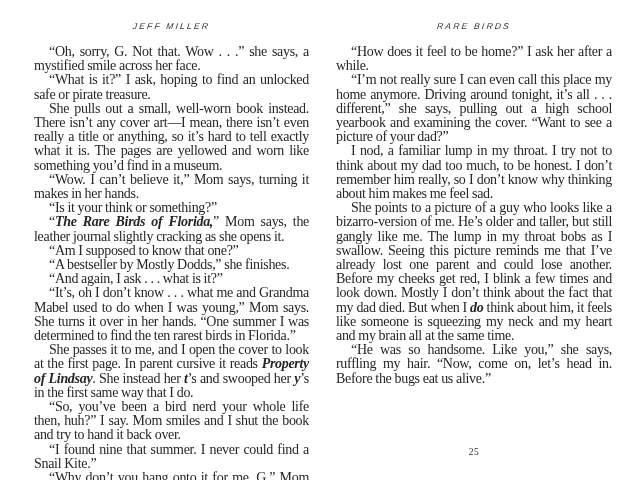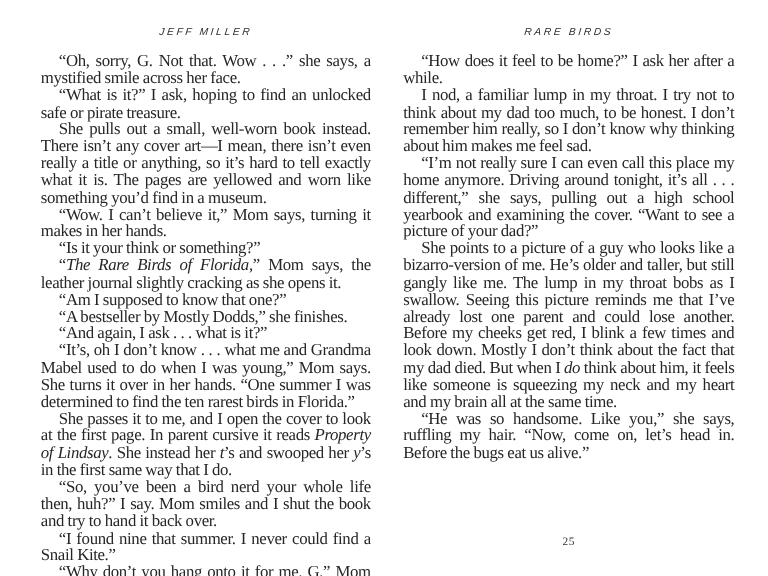--- a/index.html
+++ b/index.html
@@ -37,21 +37,21 @@
   }
   .body-text p {
     margin: 0;
     text-indent: 15px;
     text-align: justify;
     font-size: 14px;
     line-height: 14.2px;
     letter-spacing: -0.3px;
     word-spacing: -0.2px;
   }
-  .body-text p em { font-style: italic; }
+  .body-text p em { font-style: italic; font-weight: bold; }
   .folio {
     position: absolute;
     top: 426px;
     left: 0;
     width: 100%;
     text-align: center;
     font-size: 9.5px;
     letter-spacing: 0.5px;
     color: #333333;
   }
@@ -78,21 +78,21 @@
         <p><span>“So, you’ve been a bird nerd your whole life then, huh?” I say. Mom smiles and I shut the book and try to hand it back over.</span></p>
         <p><span>“I found nine that summer. I never could find a Snail Kite.”</span></p>
         <p><span>“Why don’t you hang onto it for me, G,” Mom says, reaching over to squeeze my hand. She returns to her pile of boxes as a gentle rain begins to fall outside.</span></p>
       </div>
   </section>
 
   <section class="page page-right">
     <div class="running-head">RARE BIRDS</div>
     <div class="body-text">
         <p><span>“How does it feel to be home?” I ask her after a while.</span></p>
+        <p><span>“I’m not really sure I can even call this place my home anymore. Driving around tonight, it’s all . . . different,” she says, pulling out a high school yearbook and examining the cover. “Want to see a picture of your dad?”</span></p>
         <p><span>I nod, a familiar lump in my throat. I try not to think about my dad too much, to be honest. I don’t remember him really, so I don’t know why thinking about him makes me feel sad.</span></p>
-        <p><span>“I’m not really sure I can even call this place my home anymore. Driving around tonight, it’s all . . . different,” she says, pulling out a high school yearbook and examining the cover. “Want to see a picture of your dad?”</span></p>
         <p><span>She points to a picture of a guy who looks like a bizarro-version of me. He’s older and taller, but still gangly like me. The lump in my throat bobs as I swallow. Seeing this picture reminds me that I’ve already lost one parent and could lose another. Before my cheeks get red, I blink a few times and look down. Mostly I don’t think about the fact that my dad died. But when I </span><em>do</em><span> think about him, it feels like someone is squeezing my neck and my heart and my brain all at the same time.</span></p>
         <p><span>“He was so handsome. Like you,” she says, ruffling my hair. “Now, come on, let’s head in. Before the bugs eat us alive.”</span></p>
       </div>
     <div class="folio">25</div>
   </section>
 
 </div>
 
 </body></html>

